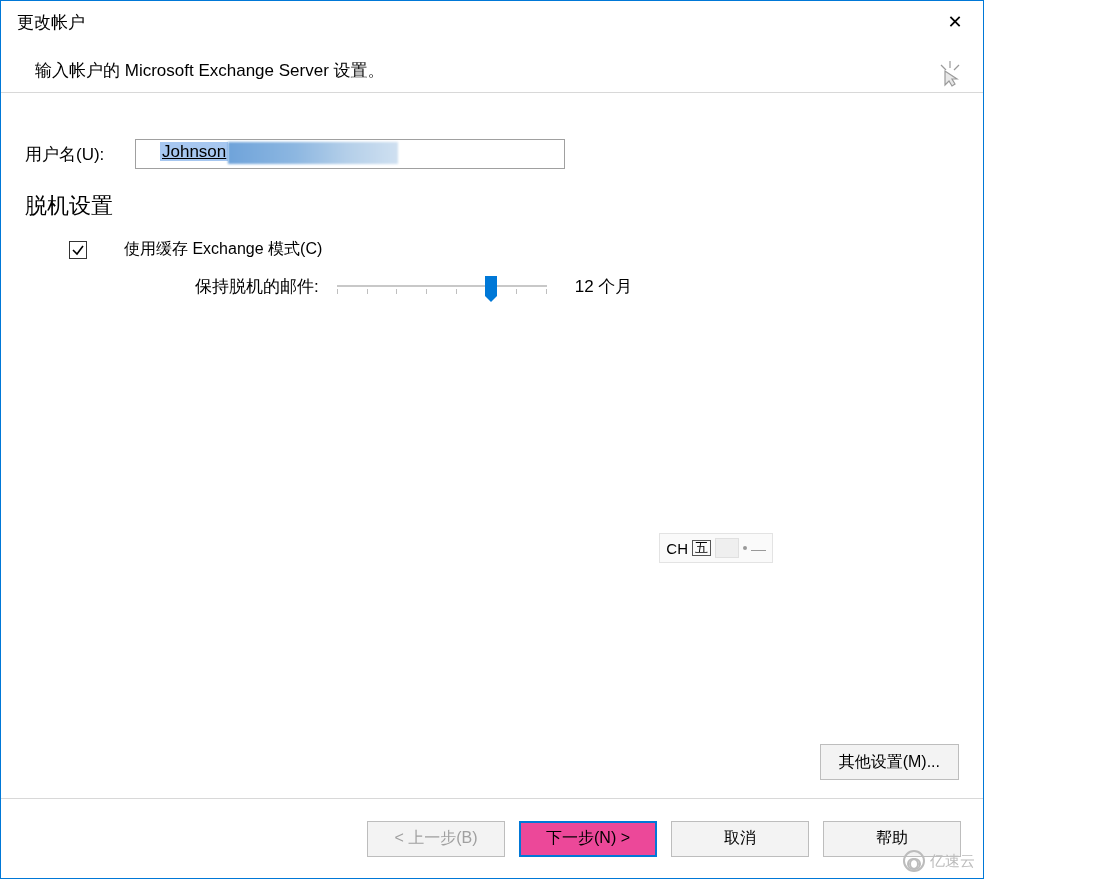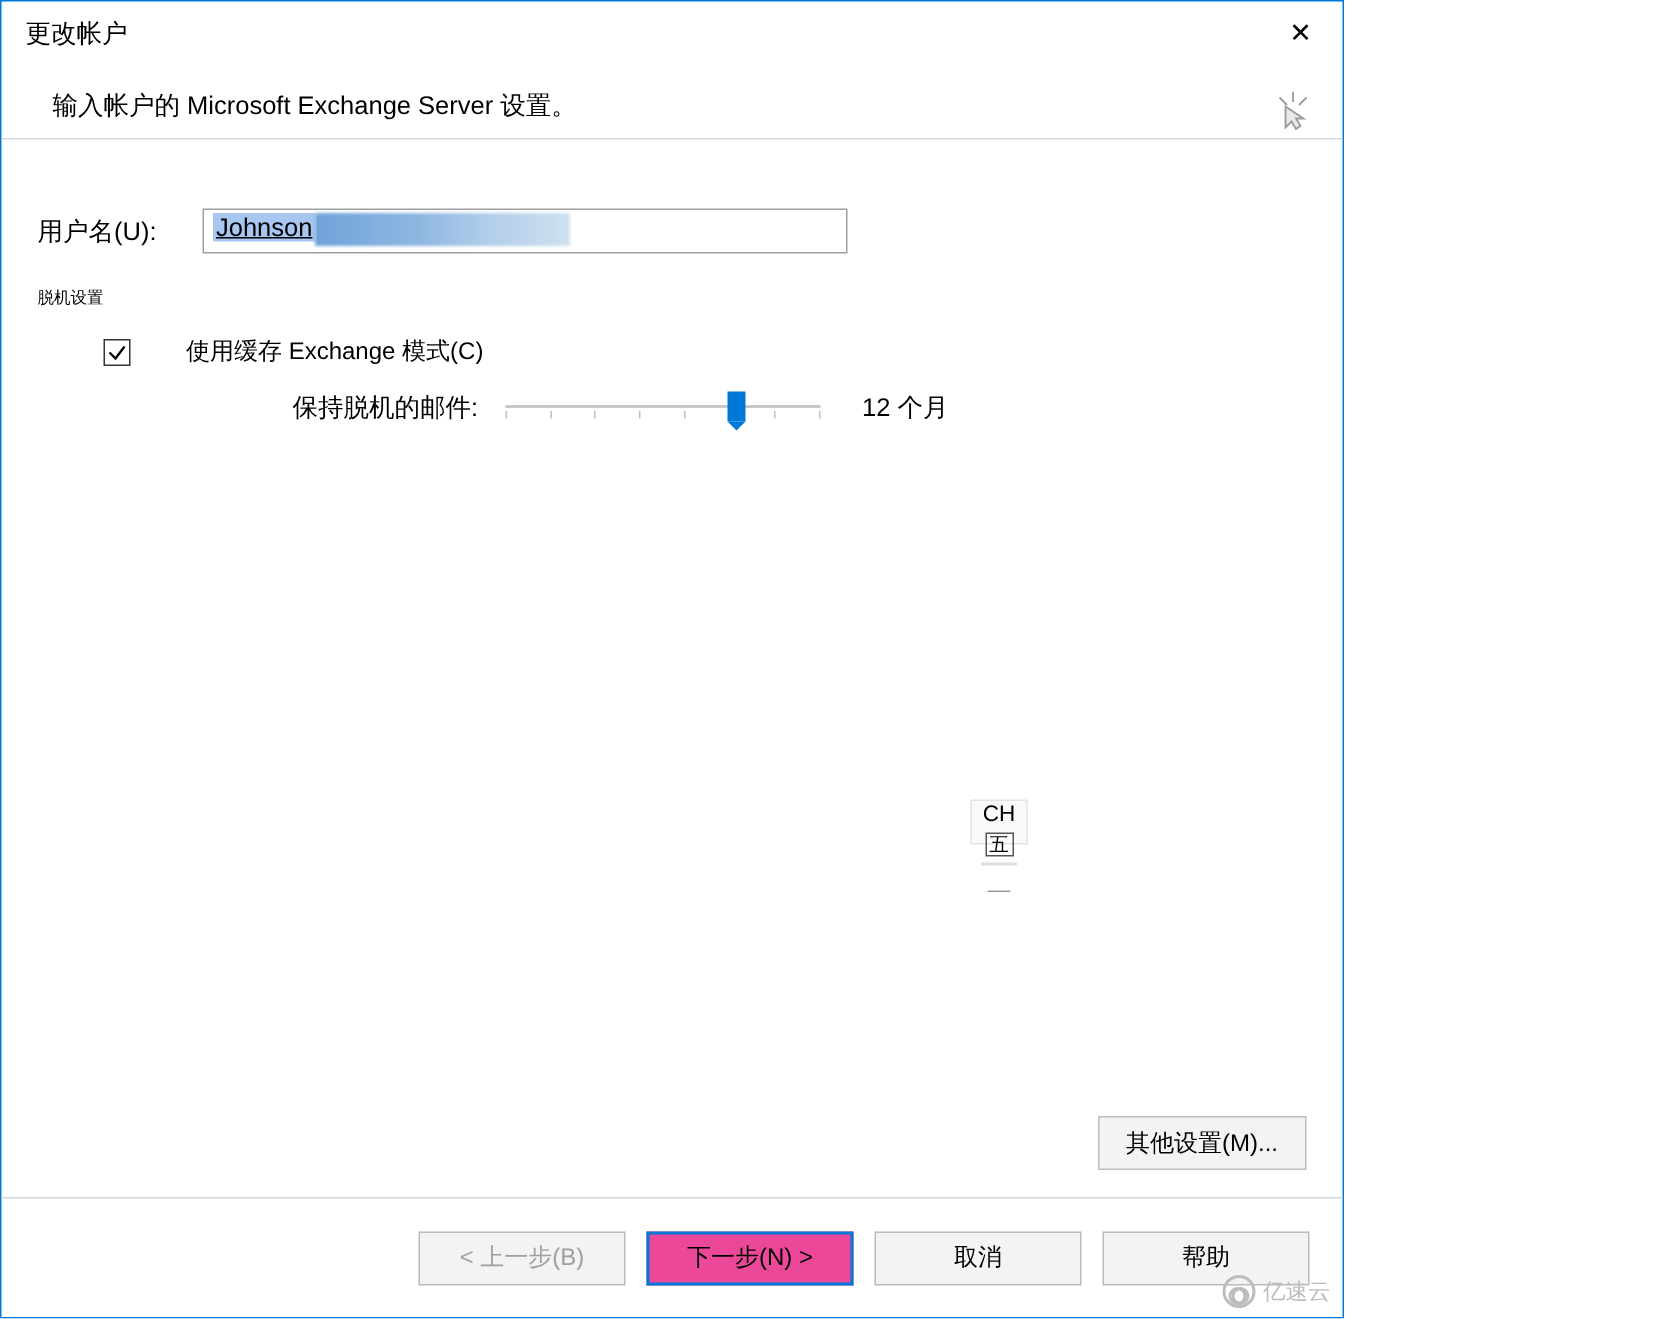--- a/index.html
+++ b/index.html
@@ -1,44 +1,44 @@
 <!DOCTYPE html>
 <html><head>
 <meta charset="utf-8">
 <style>
   * { box-sizing: border-box; }
   html, body { margin:0; padding:0; width:1112px; height:879px; font-family: "Microsoft YaHei", "Segoe UI", Tahoma, sans-serif; font-size:16px; color:#000; background:#fff; }
-  .window { width:896px; height:879px; border:1px solid #0078d7; display:flex; flex-direction:column; position:relative; }
+  .window { width:984px; height:879px; border:1px solid #0078d7; display:flex; flex-direction:column; position:relative; }
   .titlebar { height:42px; display:flex; align-items:center; justify-content:space-between; padding:0 0 0 16px; border-bottom:0; }
   .titlebar-title { font-size:17px; }
   .close-btn { width:56px; height:42px; display:flex; align-items:center; justify-content:center; font-size:18px; cursor:pointer; }
   .header-section { padding:14px 20px 10px 20px; border-bottom:1px solid #d8d8d8; position:relative; }
   .header-title { font-size:19px; font-weight:700; }
   .header-sub { font-size:17px; margin-left:14px; margin-top:2px; }
   .spark-icon { position:absolute; right:20px; top:18px; color:#888; }
   .body-area { flex:1; padding:24px 24px 0 24px; position:relative; }
   .row { display:flex; align-items:center; margin-bottom:18px;margin-top:22px; }
   .label-un { width:110px; font-size:17px; }
-  .un-input { width:430px; height:30px; border:1px solid #a0a0a0; padding:2px 6px; font-size:17px; background:#fff; position:relative; }
+  .un-input { width:430px; height:30px; border:1px solid #a0a0a0; padding:2px 24px; font-size:17px; background:#fff; position:relative; }
   .un-text { text-decoration:underline; color:#000; background:linear-gradient(#a7c7f0,#a7c7f0); padding:0 2px; }
   .un-smudge { display:inline-block; width:170px; height:22px; vertical-align:middle; background:linear-gradient(90deg,#6fa3da 0%, #8db7e1 40%, #b4cfe9 70%, #cfe0f1 100%); filter:blur(1px); }
-  .section-title { font-size:11px; margin-top:22px; margin-bottom:18px; }
+  .section-title { font-size:22px; margin-top:22px; margin-bottom:18px; }
   .checkbox-row { display:flex; align-items:center; margin-left:44px; margin-bottom:14px;gap:29px; }
   .cb { width:18px; height:18px; border:1px solid #333; display:inline-flex; align-items:center; justify-content:center; margin-right:8px; font-size:14px; }
   .cb svg { width:14px; height:14px; }
   .slider-row { display:flex; align-items:center; margin-left:170px; }
   .slider-label { font-size:17px; margin-right:18px; }
   .slider-track { position:relative; width:210px; height:24px; }
   .slider-line { position:absolute; top:11px; left:0; right:0; height:2px; background:#c8c8c8; }
   .slider-ticks { position:absolute; top:15px; left:0; right:0; height:6px; display:flex; justify-content:space-between; }
   .slider-ticks span{width:1px;height:5px;background:#bfbfbf;display:block;}
   .slider-thumb { position:absolute; top:2px; left:148px; width:12px; height:20px; background:#0078d7; }
   .slider-thumb:after{content:"";position:absolute;bottom:-6px;left:0;border-left:6px solid transparent;border-right:6px solid transparent;border-top:6px solid #0078d7;}
   .slider-value { margin-left:28px; font-size:17px; }
-  .ime-badge { position:absolute; right:210px; top:440px; height:30px; border:1px solid #e3e3e3; background:#fafafa; display:flex; align-items:center; font-size:15px; padding:0 6px; gap:4px;flex-direction:column;}
+  .ime-badge { position:absolute; right:210px; top:440px; height:30px; border:1px solid #e3e3e3; background:#fafafa; display:flex; align-items:center; font-size:15px; padding:0 6px; gap:4px;}
   .ime-badge .wu{border:1px solid #555;padding:0 2px;font-size:13px;line-height:14px;}
   .ime-badge .blank{width:24px;height:20px;background:#efefef;border:1px solid #e0e0e0;}
   .ime-badge .dot{width:4px;height:4px;background:#999;border-radius:50%;}
   .more-btn-wrap { position:absolute; right:24px; bottom:18px; }
   .btn { height:36px; padding:0 18px; background:#f3f3f3; border:1px solid #bdbdbd; font-size:16px; cursor:pointer; display:inline-flex; align-items:center; justify-content:center; font-family:inherit; }
   .btn.disabled{color:#a0a0a0; background:#f3f3f3; cursor:default;}
   .btn.primary{border:2px solid #0078d7; background:#ec4899;}
   .footer { height:80px; border-top:1px solid #d8d8d8; display:flex; align-items:center; justify-content:flex-end; padding:0 22px; gap:0; }
   .footer .btn { min-width:138px; margin-left:14px; }
   .footer .btn:first-child{margin-left:16px;}

